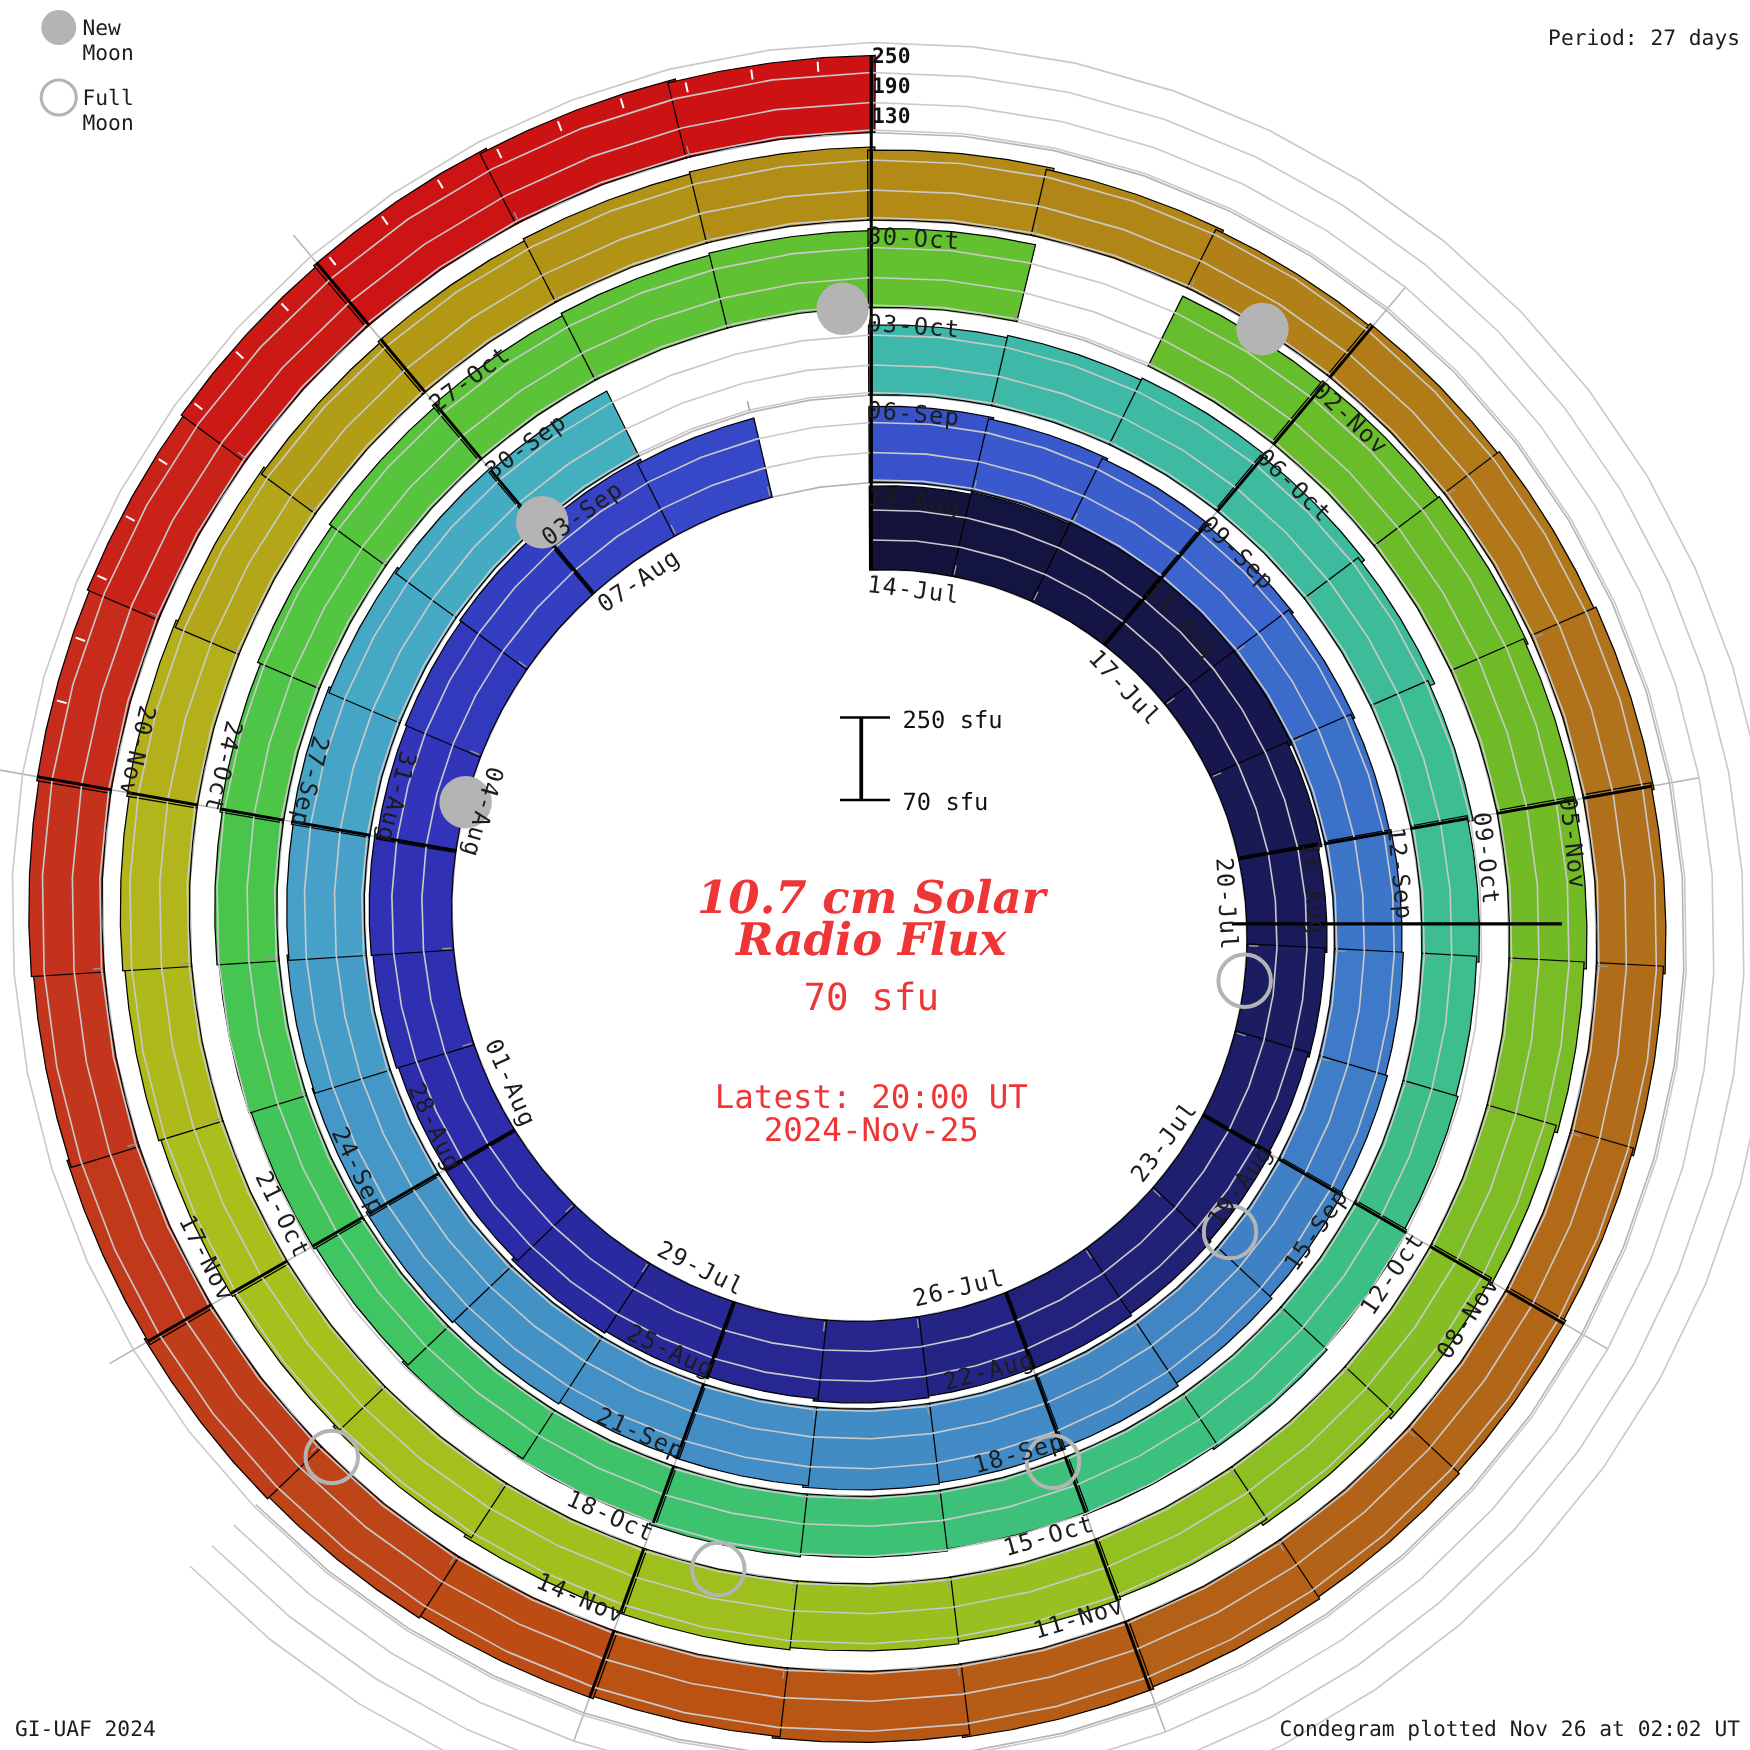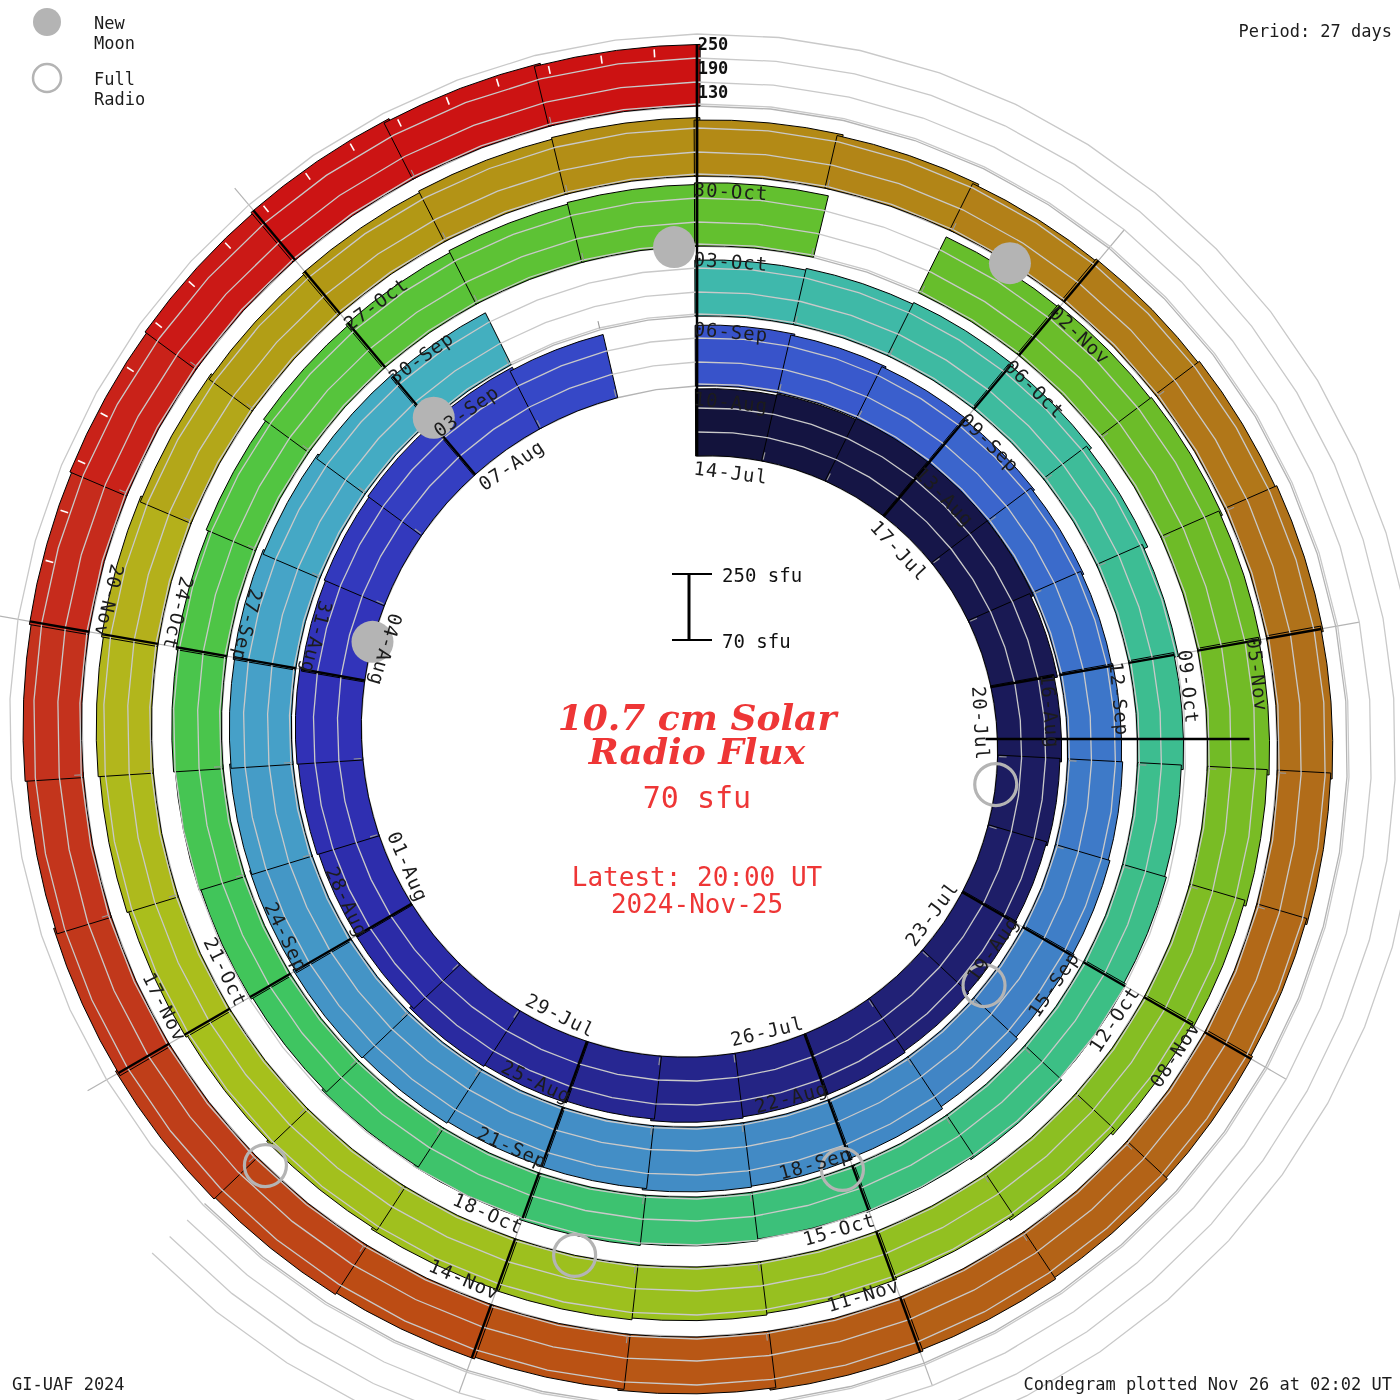--- a/index.html
+++ b/index.html
@@ -1,20 +1,20 @@
 <!DOCTYPE html>
 <html><head>
 <meta charset="utf-8">
 <style>
   html,body{margin:0;padding:0;background:#fff;width:1400px;height:1400px;overflow:hidden;}
   #stage{position:relative;width:1400px;height:1400px;background:#fff;
          font-family:"DejaVu Sans Mono","Liberation Mono",monospace;color:#1c1c1c;}
   .corner{position:absolute;font-size:17px;white-space:pre;}
   #legend{position:absolute;top:0;left:0;}
-  .legrow{position:absolute;left:66px;font-size:17px;margin-left:28px;}
+  .legrow{position:absolute;left:66px;font-size:17px;}
   svg{position:absolute;top:0;left:0;}
   text{font-family:"DejaVu Sans Mono","Liberation Mono",monospace;}
   .axis-tick{font-size:17px;font-weight:bold;fill:#111;}
   .scale-label{font-size:19px;fill:#111;}
   .title-line{font-family:"DejaVu Serif","Liberation Serif",serif;font-style:italic;font-weight:bold;
               font-size:36px;}
   .red{fill:#ee3636;}
   .center-val{font-size:30px;}
   .latest{font-size:26px;}
 </style>
@@ -398,19 +398,19 @@
     <text class="latest red" x="697" y="886" text-anchor="middle">Latest: 20:00 UT</text>
     <text class="latest red" x="697" y="913" text-anchor="middle">2024-Nov-25</text>
   </svg>
 
   <div id="legend">
     <svg width="260" height="110">
       <circle cx="47" cy="22" r="14" fill="#b4b4b4"></circle>
       <circle cx="47" cy="78" r="14" fill="none" stroke="#b4b4b4" stroke-width="2.5"></circle>
     </svg>
     <div class="legrow" style="top:13px;">New Moon</div>
-    <div class="legrow" style="top:69px;">Full Radio</div>
+    <div class="legrow" style="top:69px;">Full Moon</div>
   </div>
 
   <div class="corner" style="top:21px;right:8px;text-align:center;">Period: 27 days</div>
   <div class="corner" style="bottom:6px;left:12px;">GI-UAF 2024</div>
   <div class="corner" style="bottom:6px;right:8px;text-align:left;">Condegram plotted Nov 26 at 02:02 UT</div>
 </div>
 
 </body></html>

